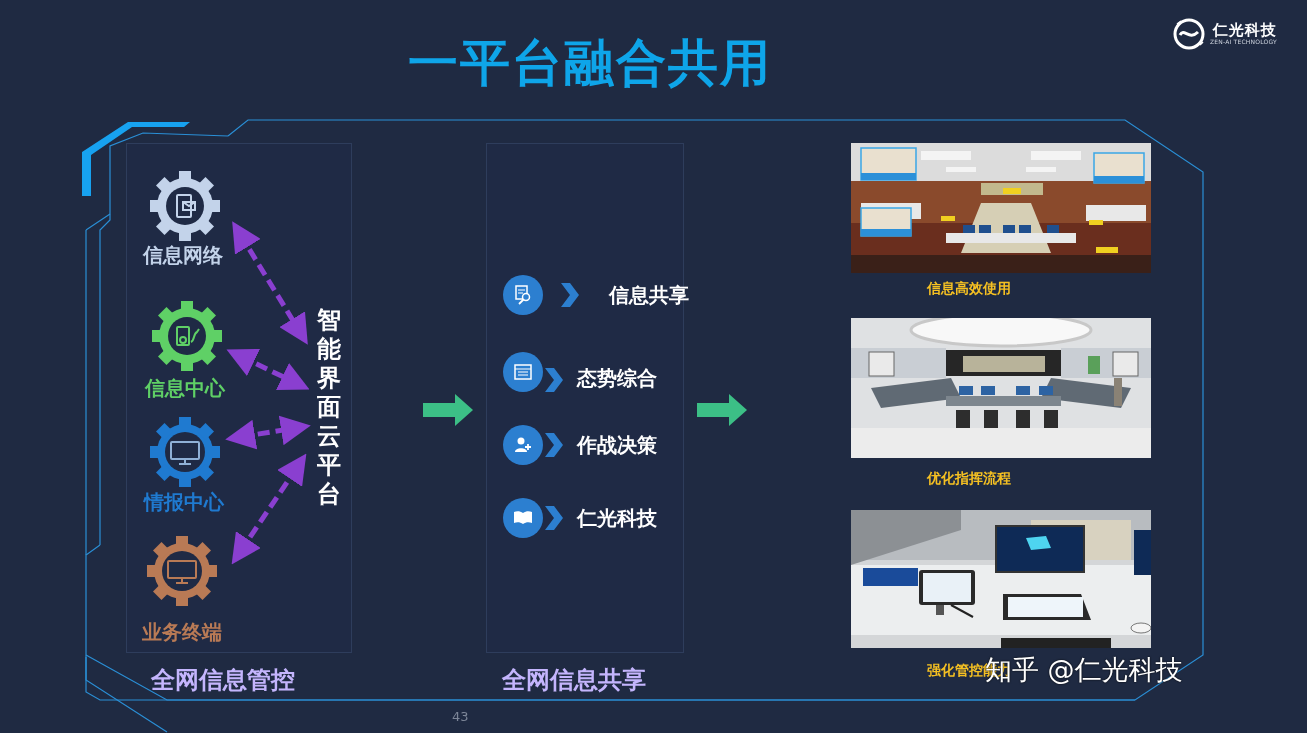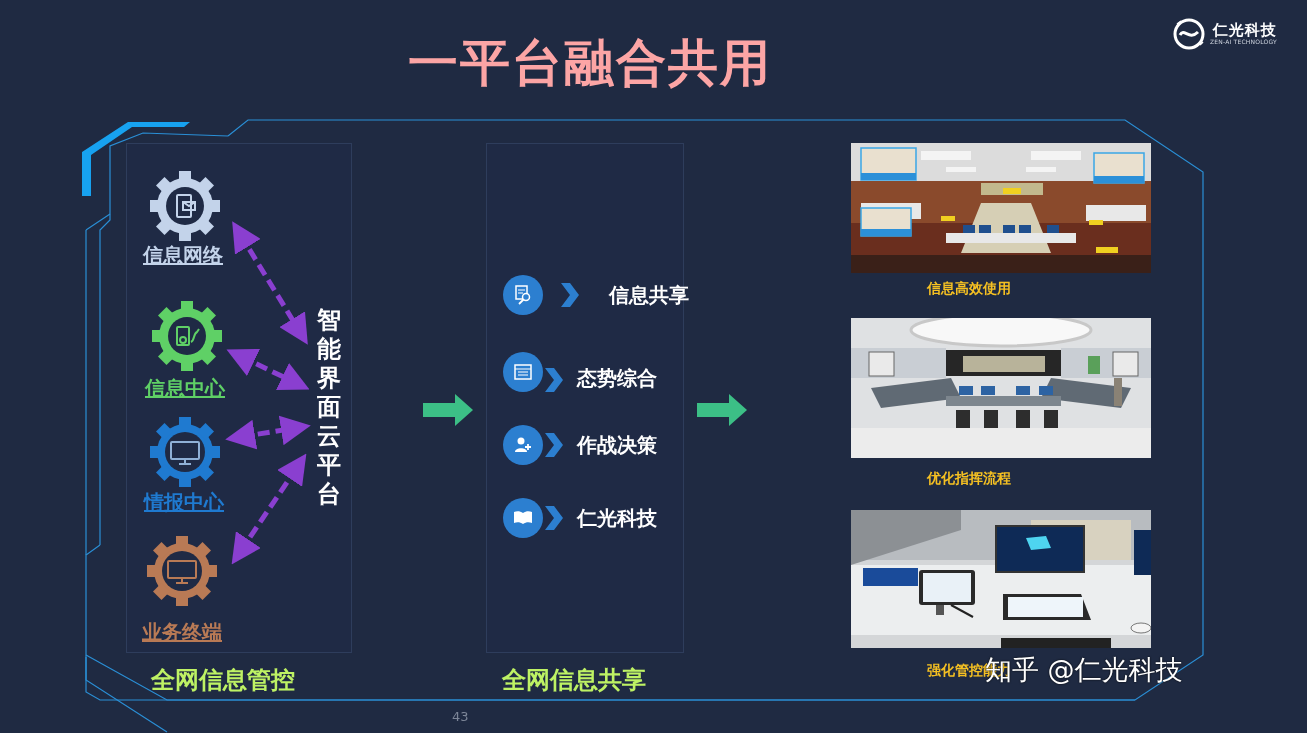--- a/index.html
+++ b/index.html
@@ -1,31 +1,31 @@
 <!DOCTYPE html>
 <html><head>
 <meta charset="utf-8">
 <style>
   html, body { margin:0; padding:0; }
   body { width:1307px; height:733px; background:#1f2a42; position:relative; overflow:hidden;
          font-family:"DejaVu Sans","Liberation Sans",sans-serif; }
   .abs { position:absolute; }
   #frame { position:absolute; left:0; top:0; width:1307px; height:733px; }
-  .title { left:408px; top:30px; font-size:50px; font-weight:bold; color:#fca5a5; letter-spacing:2px;text-align:center; }
+  .title { left:408px; top:30px; font-size:50px; font-weight:bold; color:#0ea5e9; letter-spacing:2px;text-align:center; }
   .logo { left:1172px; top:14px; width:120px; height:40px; display:flex; align-items:center;text-align:right; }
   .logo-mark { width:34px; height:34px; }
   .logo-text { margin-left:4px; display:flex; flex-direction:column; }
   .logo-cn { color:#fff; font-size:15px; font-weight:bold; letter-spacing:1px; line-height:16px; }
   .logo-en { color:#d0d6e0; font-size:6px; line-height:8px; letter-spacing:0.2px; }
   .panel { border:1px solid #2e3d5c; background:#1f2a45; }
   .gear-wrap { position:absolute; width:80px; height:80px; }
-  .node-label { position:absolute; font-size:20px; font-weight:bold; white-space:nowrap;text-decoration:underline; }
+  .node-label { position:absolute; font-size:20px; font-weight:bold; white-space:nowrap; }
   .vertical { left:314px; top:306px; width:30px; color:#fff; font-size:24px; font-weight:bold; line-height:29px; text-align:center; }
   .vertical span { display:block; }
-  .section-caption { font-size:24px; font-weight:bold; color:#bef264; white-space:nowrap; }
+  .section-caption { font-size:24px; font-weight:bold; color:#c4b5fd; white-space:nowrap; }
   .mid-item { position:absolute; left:503px; height:44px; display:flex; align-items:center; }
   .mid-circle { width:40px; height:40px; border-radius:50%; background:#2c7fd0; display:flex; align-items:center; justify-content:center; }
   .mid-chev { width:18px; height:24px; margin-left:2px; }
   .mid-label { margin-left:14px; color:#fff; font-size:20px; font-weight:bold; white-space:nowrap; }
   .green-arrow { width:50px; height:32px; }
   .photo { position:absolute; left:851px; width:300px; overflow:hidden; }
   .photo-caption { position:absolute; color:#f5c022; font-size:14px; font-weight:bold; white-space:nowrap; }
   .page-num { left:452px; top:709px; color:#7c8597; font-size:13px; }
   .watermark { left:985px; top:652px; color:#fff; font-size:27px; white-space:nowrap; text-shadow:0 0 2px #000; }
 </style>

